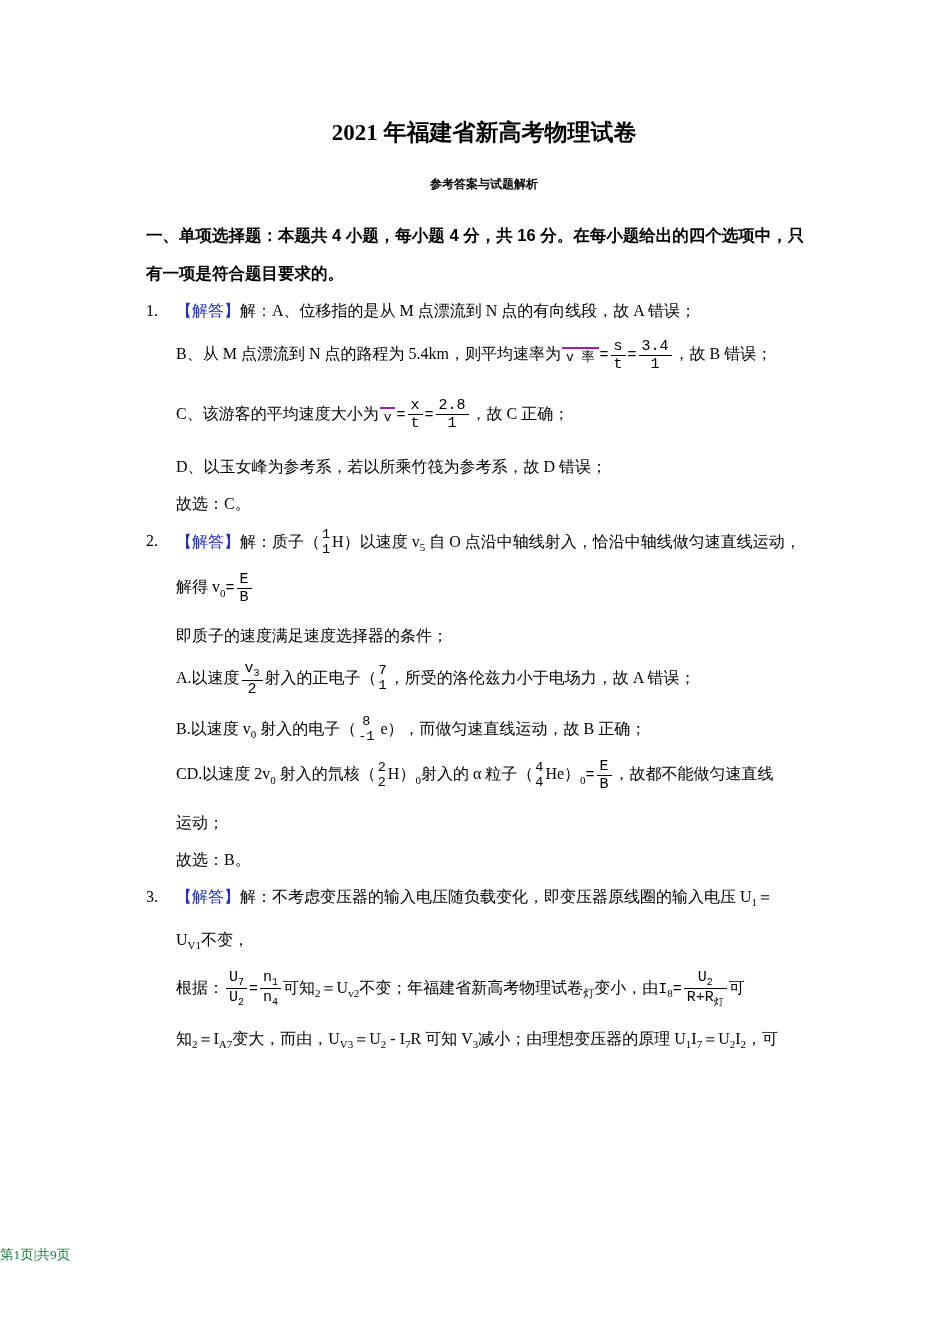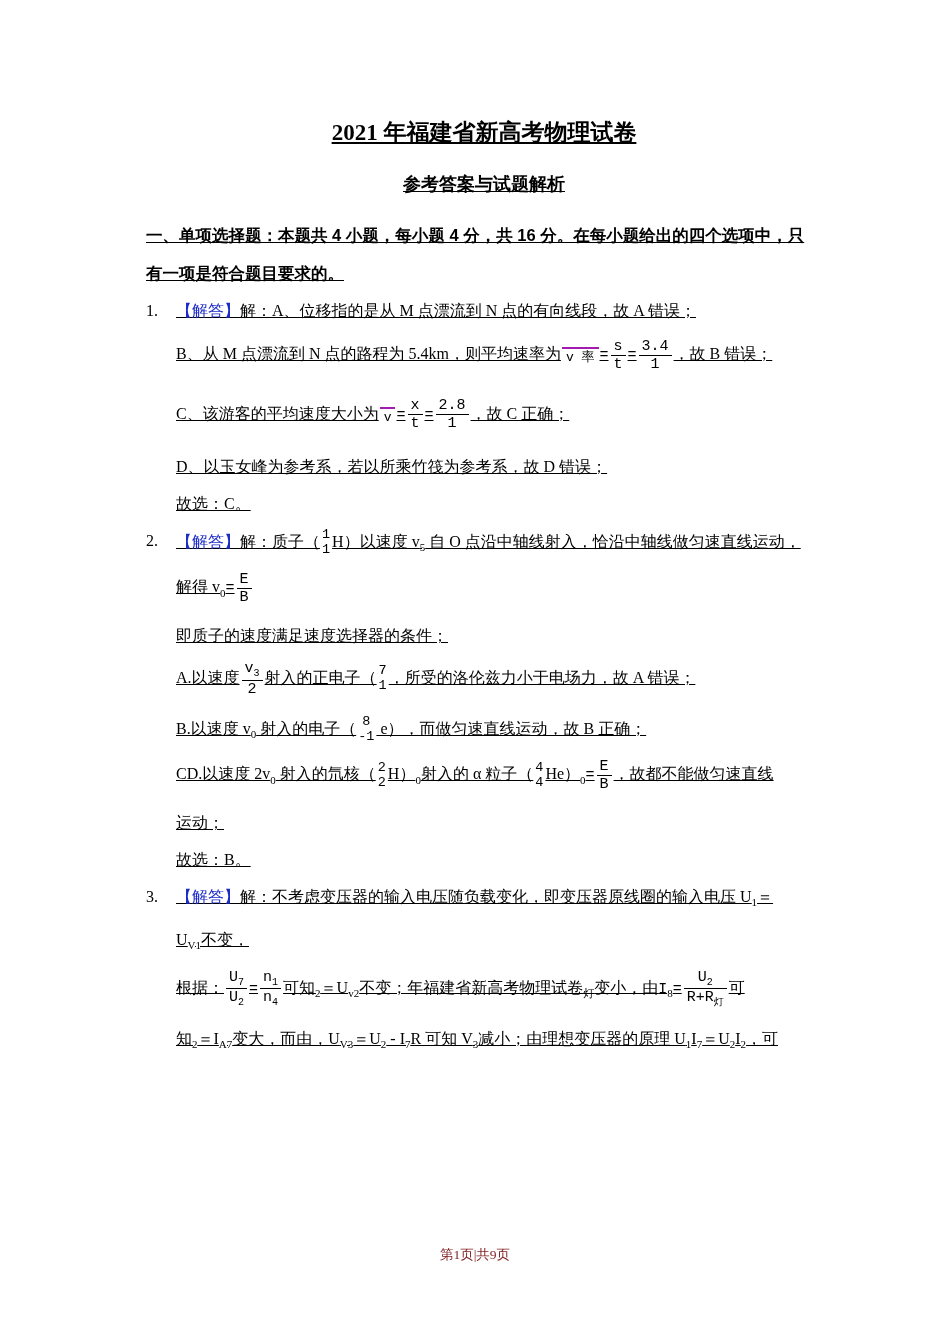--- a/index.html
+++ b/index.html
@@ -1,29 +1,28 @@
 <!DOCTYPE html>
 <html style="--accent: #1C2BC8;"><head>
 <meta charset="utf-8">
 <style>
   html,body { margin:0; padding:0; background:#ffffff; }
   #page {
     position:relative; width:950px; height:1344px; margin:0 auto;
     background:#ffffff; overflow:hidden; color:#000;
     font-family:"Liberation Serif","DejaVu Serif",serif;
     font-size:16px;
-    text-decoration:underline;
   }
   #content { padding:118px 128px 0 146px; }
   .page-title {
     text-align:center; font-weight:bold; font-size:23px; line-height:30px;
     margin:0 0 26px 0; font-family:"Liberation Serif","DejaVu Serif",serif;
   }
   .page-subtitle {
-    text-align:center; font-weight:bold; font-size:18px; line-height:20px;
+    text-align:center; font-weight:bold; font-size:12px; line-height:20px;
     margin:0 0 22px 0; font-family:"Liberation Sans","DejaVu Sans",sans-serif;
   }
   .section-heading { font-weight:bold; font-family:"Liberation Sans","DejaVu Sans",sans-serif; font-size:16.5px; margin-bottom:6px; }
   .section-heading .sh-line { line-height:38px; white-space:nowrap; }
   .question { position:relative; padding-left:30px; margin-bottom:10px; }
   .q-number { position:absolute; left:0; top:0; line-height:26px; }
   .line { line-height:26px; margin-bottom:11px; white-space:nowrap; }
   .line.tall { margin-top:6px; margin-bottom:17px; }
   .tag { color:var(--accent,#1C2BC8); }
   .mono { font-family:"Liberation Mono","DejaVu Sans Mono",monospace; font-size:15px; }
@@ -43,21 +42,21 @@
     font-family:"Liberation Mono","DejaVu Sans Mono",monospace;
     font-size:13.5px; line-height:1.1;
   }
   .over {
     display:inline-block; border-top:2px solid #a21caf; padding:1px 4px 0 4px;
     font-family:"Liberation Mono","DejaVu Sans Mono",monospace;
     font-size:13px; vertical-align:-2px; margin:12px 1px; line-height:1.2;
   }
   .page-footer {
     position:absolute; left:0; top:1246px; width:100%;
-    text-align:center; font-size:13.5px; color:#7f1d1d; line-height:18px;
+    text-align:left; font-size:13.5px; color:#15803d; line-height:18px;
   }
 </style>
 </head>
 <body>
 
 <div id="page">
   <div id="content">
     <h1 class="page-title">2021 年福建省新高考物理试卷</h1>
     <h2 class="page-subtitle">参考答案与试题解析</h2>
     <div class="section-heading">

